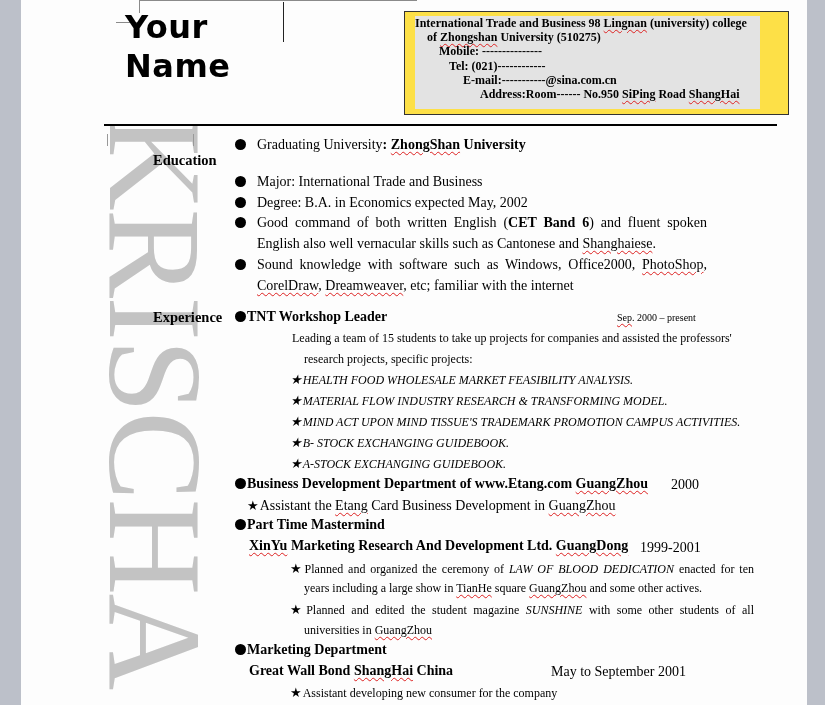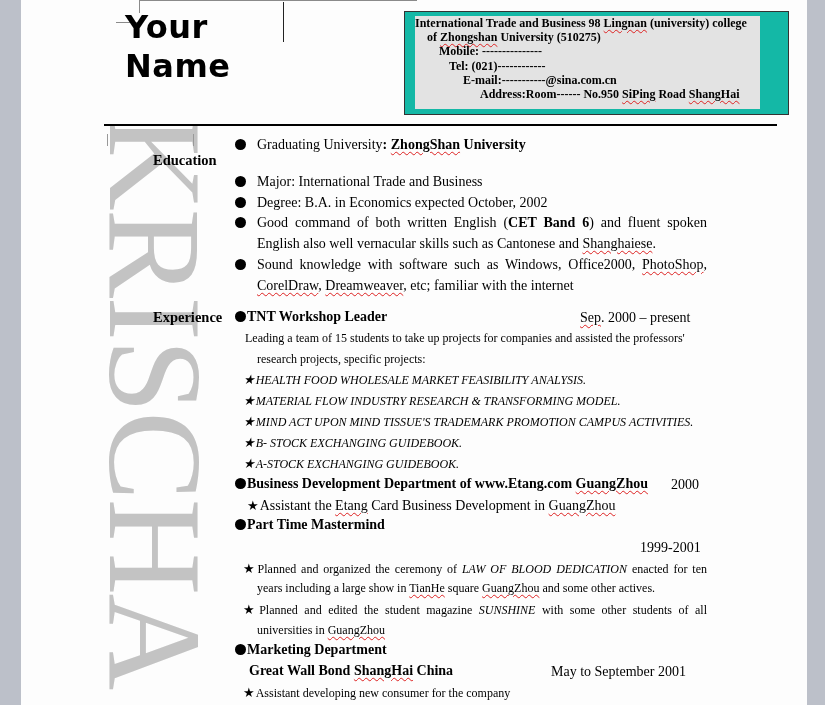--- a/index.html
+++ b/index.html
@@ -19,21 +19,21 @@
   .crop-bot1 { position:absolute; left:86px; top:134px; width:1px; height:12px; background:#999; }
   .crop-bot2 { position:absolute; left:172px; top:134px; width:1px; height:12px; background:#999; }
 
   .name {
     position:absolute; left:104px; top:8px;
     font-family:"DejaVu Sans", sans-serif; font-weight:bold;
     font-size:32px; line-height:39px; letter-spacing:0.5px;
   }
   .contact {
     position:absolute; left:383px; top:11px; width:385px; height:104px;
-    border:1px solid #333; box-sizing:border-box; background:#14b8a6;
+    border:1px solid #333; box-sizing:border-box; background:#fde047;
   }
   .contact-shade {
     position:absolute; left:10px; top:4px; width:345px; height:93px; background:#e3e3e3;
   }
   .contact-lines {
     position:absolute; left:10px; top:4px;
     font-weight:bold; font-size:12px; line-height:14.2px; white-space:pre;
   }
   .rule { position:absolute; left:83px; top:124px; width:673px; height:2px; background:#000; }
 
@@ -61,21 +61,21 @@
   .b { font-weight:bold; }
   .i { font-style:italic; }
 
   .exp { position:absolute; font-size:13px; line-height:21px; white-space:nowrap; }
   .exp-head { position:absolute; font-size:14px; font-weight:bold; white-space:nowrap; }
   .bdot {
     display:inline-block; width:11px; height:11px; border-radius:50%; background:#000;
     vertical-align:-1px; margin-right:1px;
   }
   .star { font-size:13px; margin-right:1px; }
-  .small { font-size:12px; }
+  .small { font-size:12px;margin-left:47px; }
   .just { text-align:justify; text-align-last:justify; white-space:normal; }
 </style>
 </head>
 <body>
 
 <div class="page">
 
   <div class="watermark">
     <span>KRISCHA</span>
   </div>
@@ -104,49 +104,50 @@
   <div class="edu-item" style="top:134px">
     <span class="dot"></span>
     <span class="txt"><span>Graduating University</span><span class="b">: </span><span class="b squig">ZhongShan</span><span class="b"> University</span></span>
   </div>
   <div class="edu-item" style="top:171px">
     <span class="dot"></span>
     <span class="txt">Major: International Trade and Business</span>
   </div>
   <div class="edu-item" style="top:192px">
     <span class="dot"></span>
-    <span class="txt">Degree: B.A. in Economics expected October, 2002</span>
+    <span class="txt">Degree: B.A. in Economics expected May, 2002</span>
   </div>
   <div class="edu-item" style="top:212px">
     <span class="dot"></span>
     <span class="txt"><span>Good command of both written English (</span><span class="b">CET Band 6</span><span>) and fluent spoken English also well vernacular skills such as Cantonese and </span><span class="squig">Shanghaiese</span><span>.</span></span>
   </div>
   <div class="edu-item" style="top:254px">
     <span class="dot"></span>
     <span class="txt"><span>Sound knowledge with software such as Windows, Office2000, </span><span class="squig">PhotoShop</span><span>, </span><span class="squig">CorelDraw</span><span>, </span><span class="squig">Dreamweaver</span><span>, etc; familiar with the internet</span></span>
   </div>
 
   <div class="section-label" style="top:309px">Experience</div>
 
   <div class="exp-head" style="left:214px; top:309px"><span class="bdot"></span><span>TNT Workshop Leader</span></div>
-  <div class="exp" style="left:559px; top:307px; font-size:14px"><span class="squig">Sep</span><span>. 2000 – present</span></div>
+  <div class="exp" style="left:596px; top:307px; font-size:10px"><span class="squig">Sep</span><span>. 2000 – present</span></div>
   <div class="exp small" style="left:224px; top:328px">Leading a team of 15 students to take up projects for companies and assisted the professors'</div>
   <div class="exp small" style="left:236px; top:349px">research projects, specific projects:</div>
 
   <div class="exp small i" style="left:222px; top:369px"><span class="star">★</span><span>HEALTH FOOD WHOLESALE MARKET FEASIBILITY ANALYSIS.</span></div>
   <div class="exp small i" style="left:222px; top:390px"><span class="star">★</span><span>MATERIAL FLOW INDUSTRY RESEARCH &amp; TRANSFORMING MODEL.</span></div>
   <div class="exp small i" style="left:222px; top:411px"><span class="star">★</span><span>MIND ACT UPON MIND TISSUE'S TRADEMARK PROMOTION CAMPUS ACTIVITIES.</span></div>
   <div class="exp small i" style="left:222px; top:432px"><span class="star">★</span><span>B- STOCK EXCHANGING GUIDEBOOK.</span></div>
   <div class="exp small i" style="left:222px; top:453px"><span class="star">★</span><span>A-STOCK EXCHANGING GUIDEBOOK.</span></div>
 
   <div class="exp-head" style="left:214px; top:476px"><span class="bdot"></span><span>Business Development Department of www.Etang.com </span><span class="squig">GuangZhou</span></div>
   <div class="exp" style="left:650px; top:474px; font-size:14px">2000</div>
   <div class="exp" style="left:226px; top:495px; font-size:14px"><span class="star">★</span><span>Assistant the </span><span class="squig">Etang</span><span> Card Business Development in </span><span class="squig">GuangZhou</span></div>
 
   <div class="exp-head" style="left:214px; top:517px"><span class="bdot"></span><span>Part Time Mastermind</span></div>
+  <div class="exp-head" style="left:228px; top:538px"><span class="squig">XinYu</span><span> Marketing Research And Development Ltd. </span><span class="squig">GuangDong</span></div>
   <div class="exp" style="left:619px; top:537px; font-size:14px">1999-2001</div>
   <div class="exp small just" style="left:222px; top:558px; width:464px"><span class="star">★</span><span>Planned and organized the ceremony of </span><span class="i">LAW OF BLOOD DEDICATION</span><span> enacted for ten</span></div>
   <div class="exp small" style="left:236px; top:578px"><span>years including a large show in </span><span class="squig">TianHe</span><span> square </span><span class="squig">GuangZhou</span><span> and some other actives.</span></div>
   <div class="exp small" style="left:236px; top:620px"><span>universities in </span><span class="squig">GuangZhou</span></div>
   <div class="exp small just" style="left:222px; top:599px; width:464px"><span class="star">★</span><span>Planned and edited the student magazine </span><span class="i">SUNSHINE</span><span> with some other students of all</span></div>
 
   <div class="exp-head" style="left:214px; top:642px"><span class="bdot"></span><span>Marketing Department</span></div>
   <div class="exp-head" style="left:228px; top:663px"><span>Great Wall Bond </span><span class="squig">ShangHai</span><span> China</span></div>
   <div class="exp" style="left:530px; top:661px; font-size:14px">May to September 2001</div>
   <div class="exp small" style="left:222px; top:682px"><span class="star">★</span><span>Assistant developing new consumer for the company</span></div>

